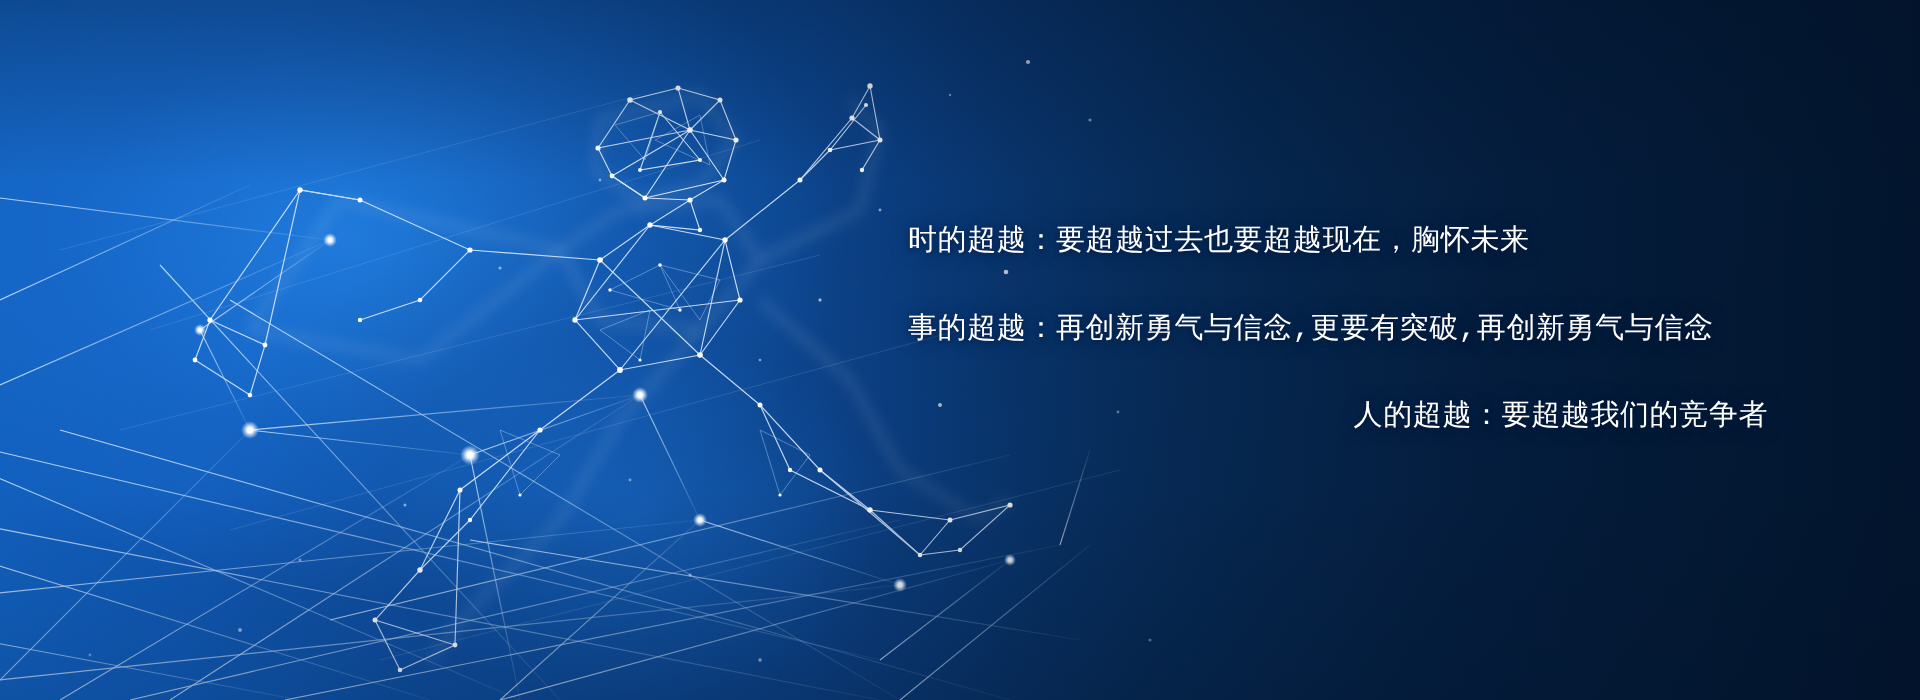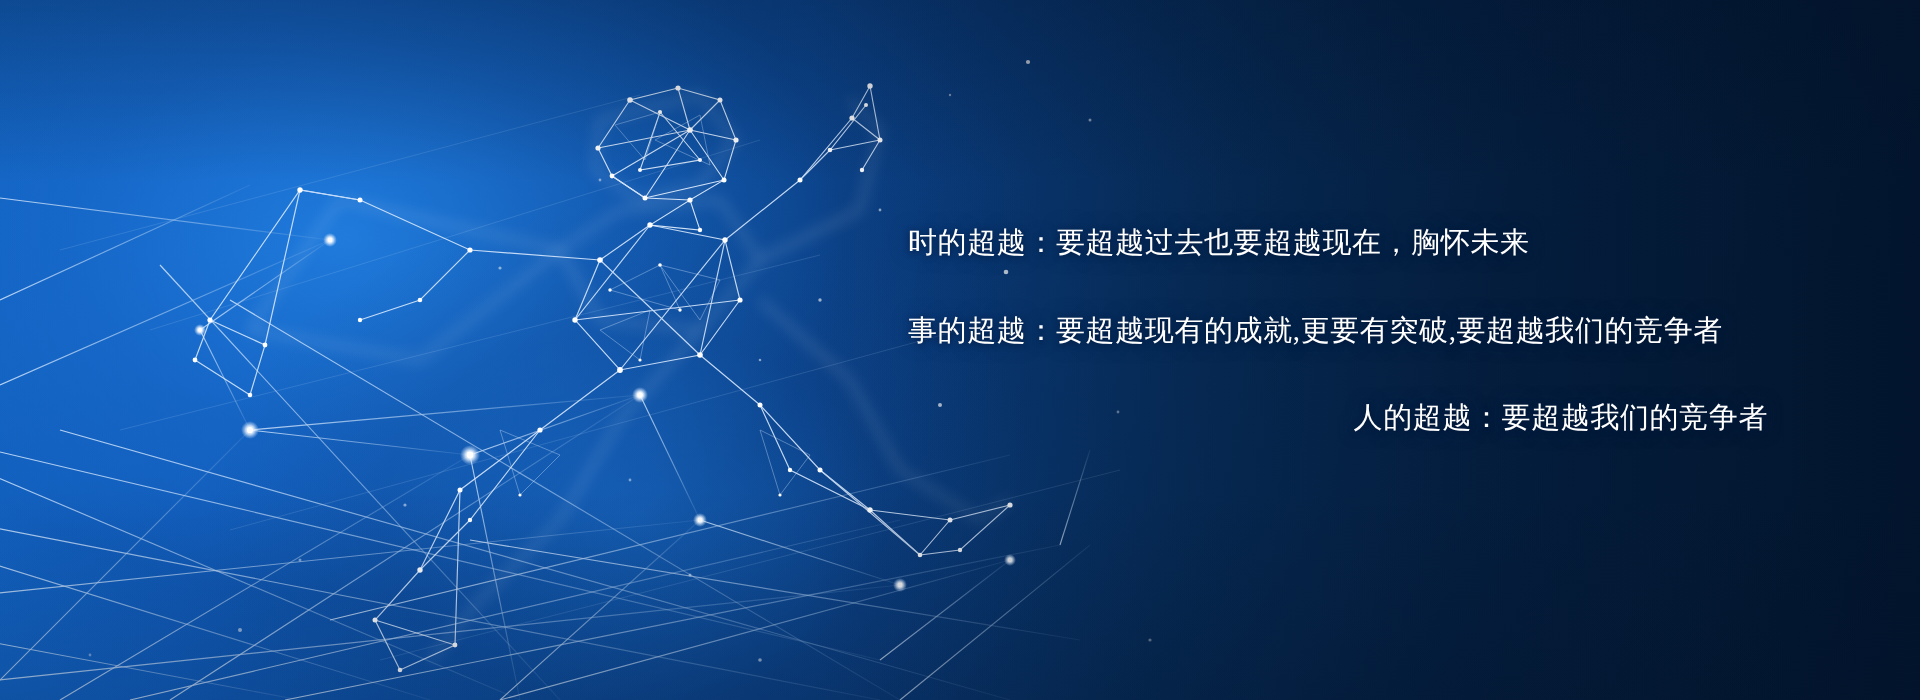--- a/index.html
+++ b/index.html
@@ -5,21 +5,21 @@
   html, body {
     margin: 0;
     padding: 0;
     background: #03182f;
   }
   #banner {
     position: relative;
     width: 1920px;
     height: 700px;
     overflow: hidden;
-    font-family: Liberation Serif, serif;
+    font-family: Liberation Mono, monospace;
     background-color: #062449;
   }
   
   .bg-base {
     position: absolute;
     inset: 0;
     background: linear-gradient(100deg, #1369cc 0%, #1160c2 14%, #0d4e9e 32%, #0a3c7c 48%, #073060 62%, #05264e 76%, #042243 88%, #031d3c 100%);
   }
   .bg-glow {
     position: absolute;
@@ -312,17 +312,17 @@
       <circle cx="520" cy="495" r="1.6"></circle>
         <circle cx="780" cy="495" r="1.6"></circle>
     </g>
   </svg>
 
   <div class="bg-vignette"></div>
   <div class="bg-topdark"></div>
 
   <div class="copy">
     <div class="copy-line">时的超越：要超越过去也要超越现在，胸怀未来</div>
-    <div class="copy-line">事的超越：要超越现有的成就,更要有突破,要超越我们的竞争者</div>
+    <div class="copy-line">事的超越：再创新勇气与信念,更要有突破,再创新勇气与信念</div>
     <div class="copy-line">人的超越：要超越我们的竞争者</div>
   </div>
 
 </div>
 
 </body></html>

